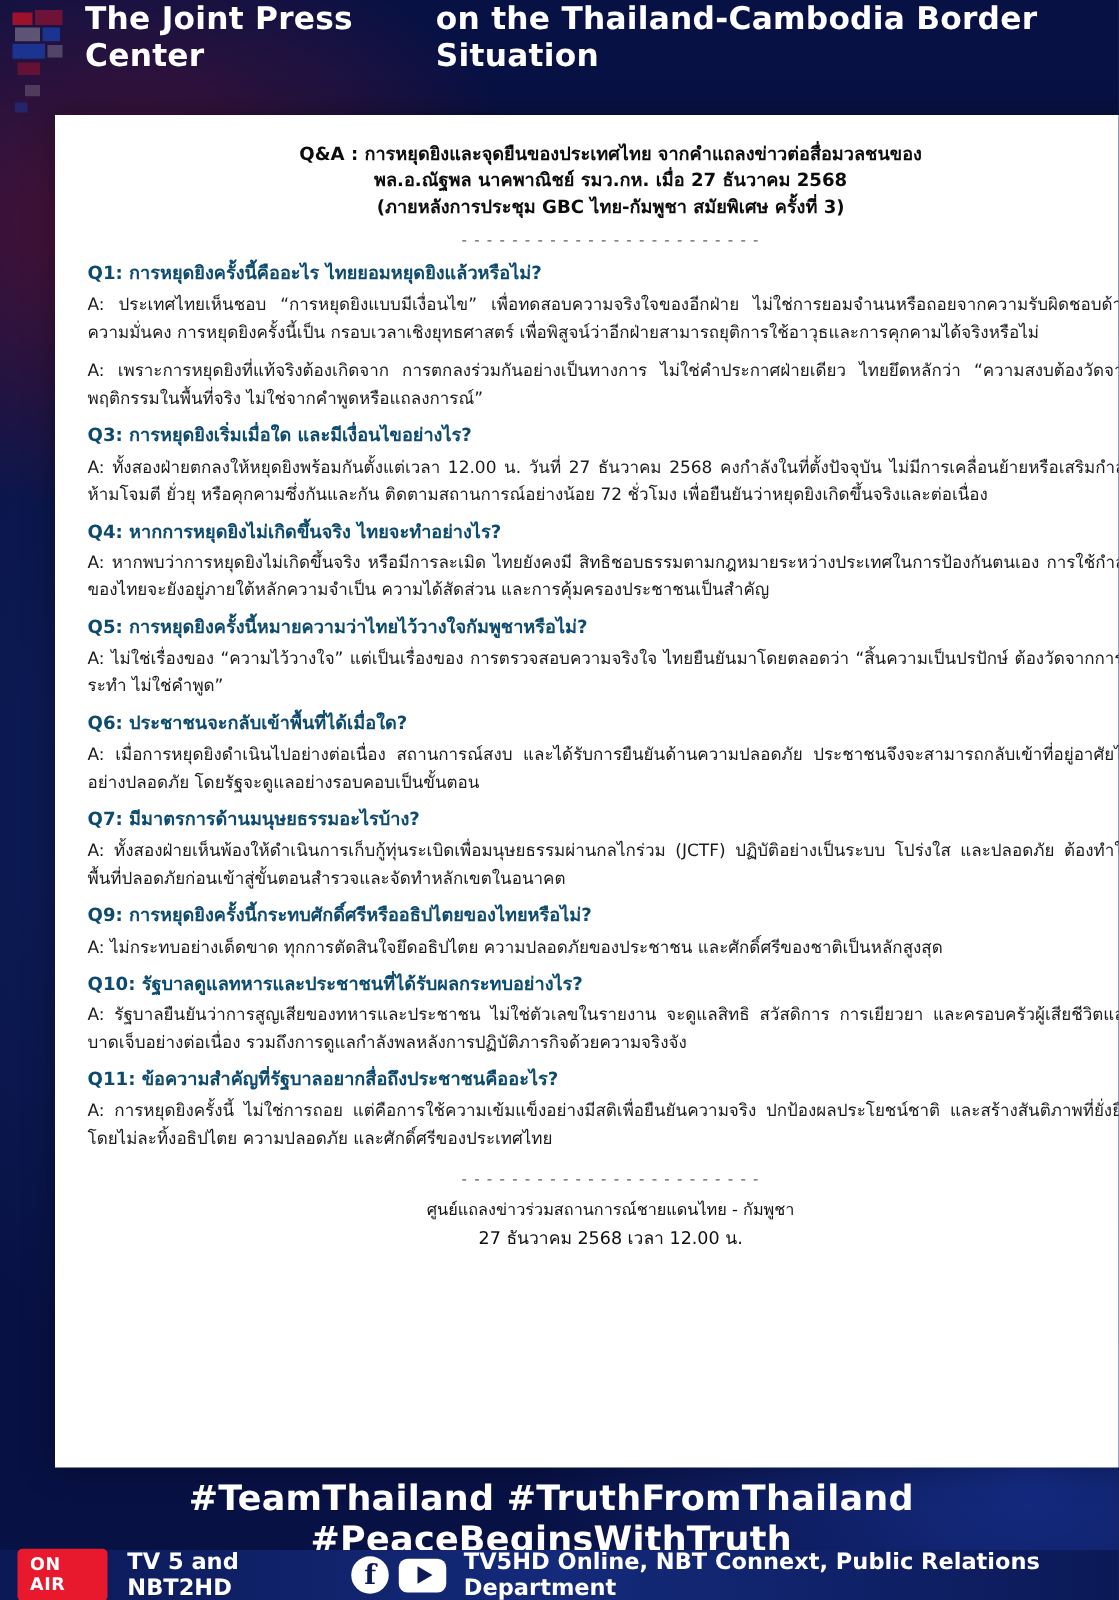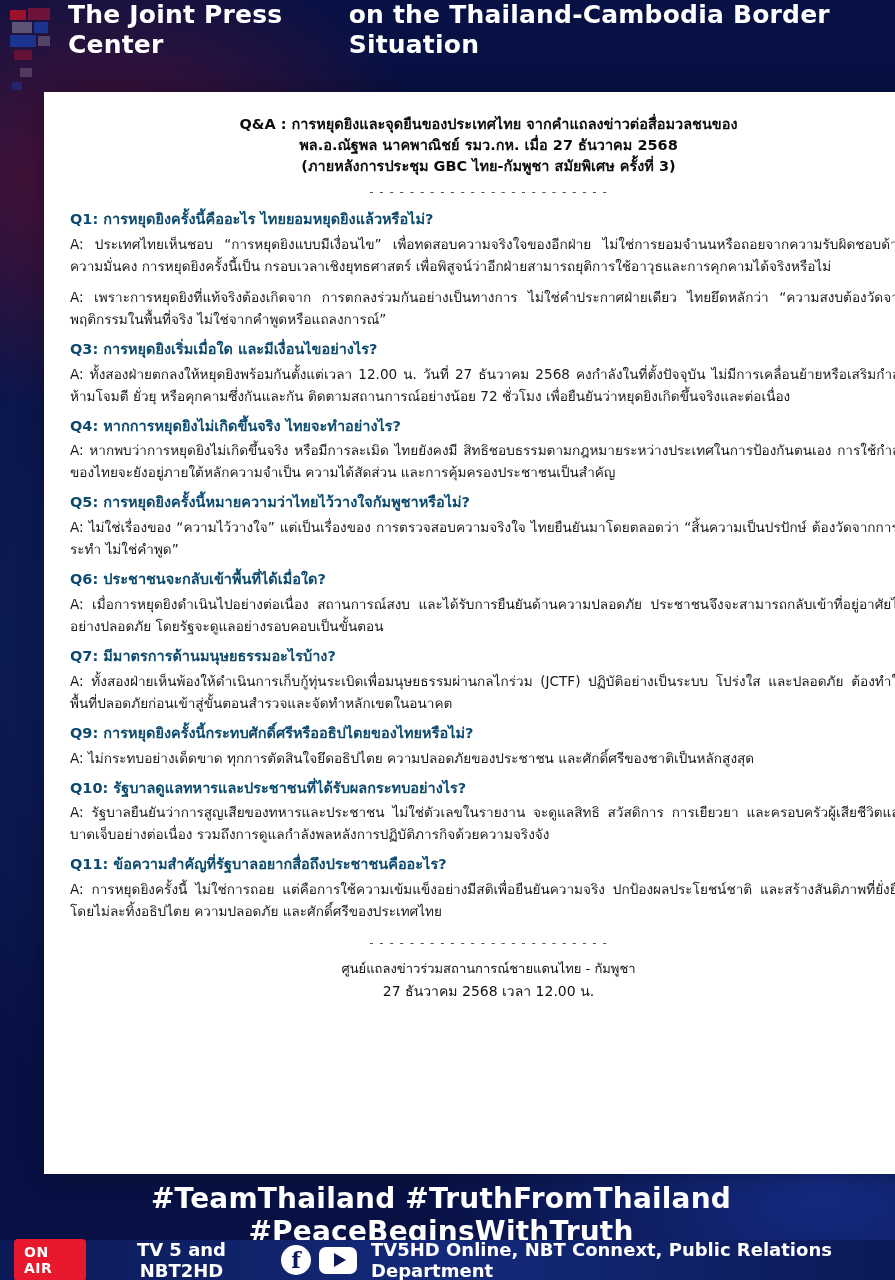--- a/index.html
+++ b/index.html
@@ -162,21 +162,20 @@
     font-weight: bold;
     padding: 5px 10px;
     border-radius: 4px;
     letter-spacing: 0.5px;
   }
   .channels {
     color: #ffffff;
     font-size: 18px;
     font-weight: bold;
     margin-left: 6px;
-    text-align: center;
   }
   .social {
     display: flex;
     align-items: center;
     gap: 8px;
     margin-left: 10px;
   }
   .fb {
     width: 30px;
     height: 30px;

